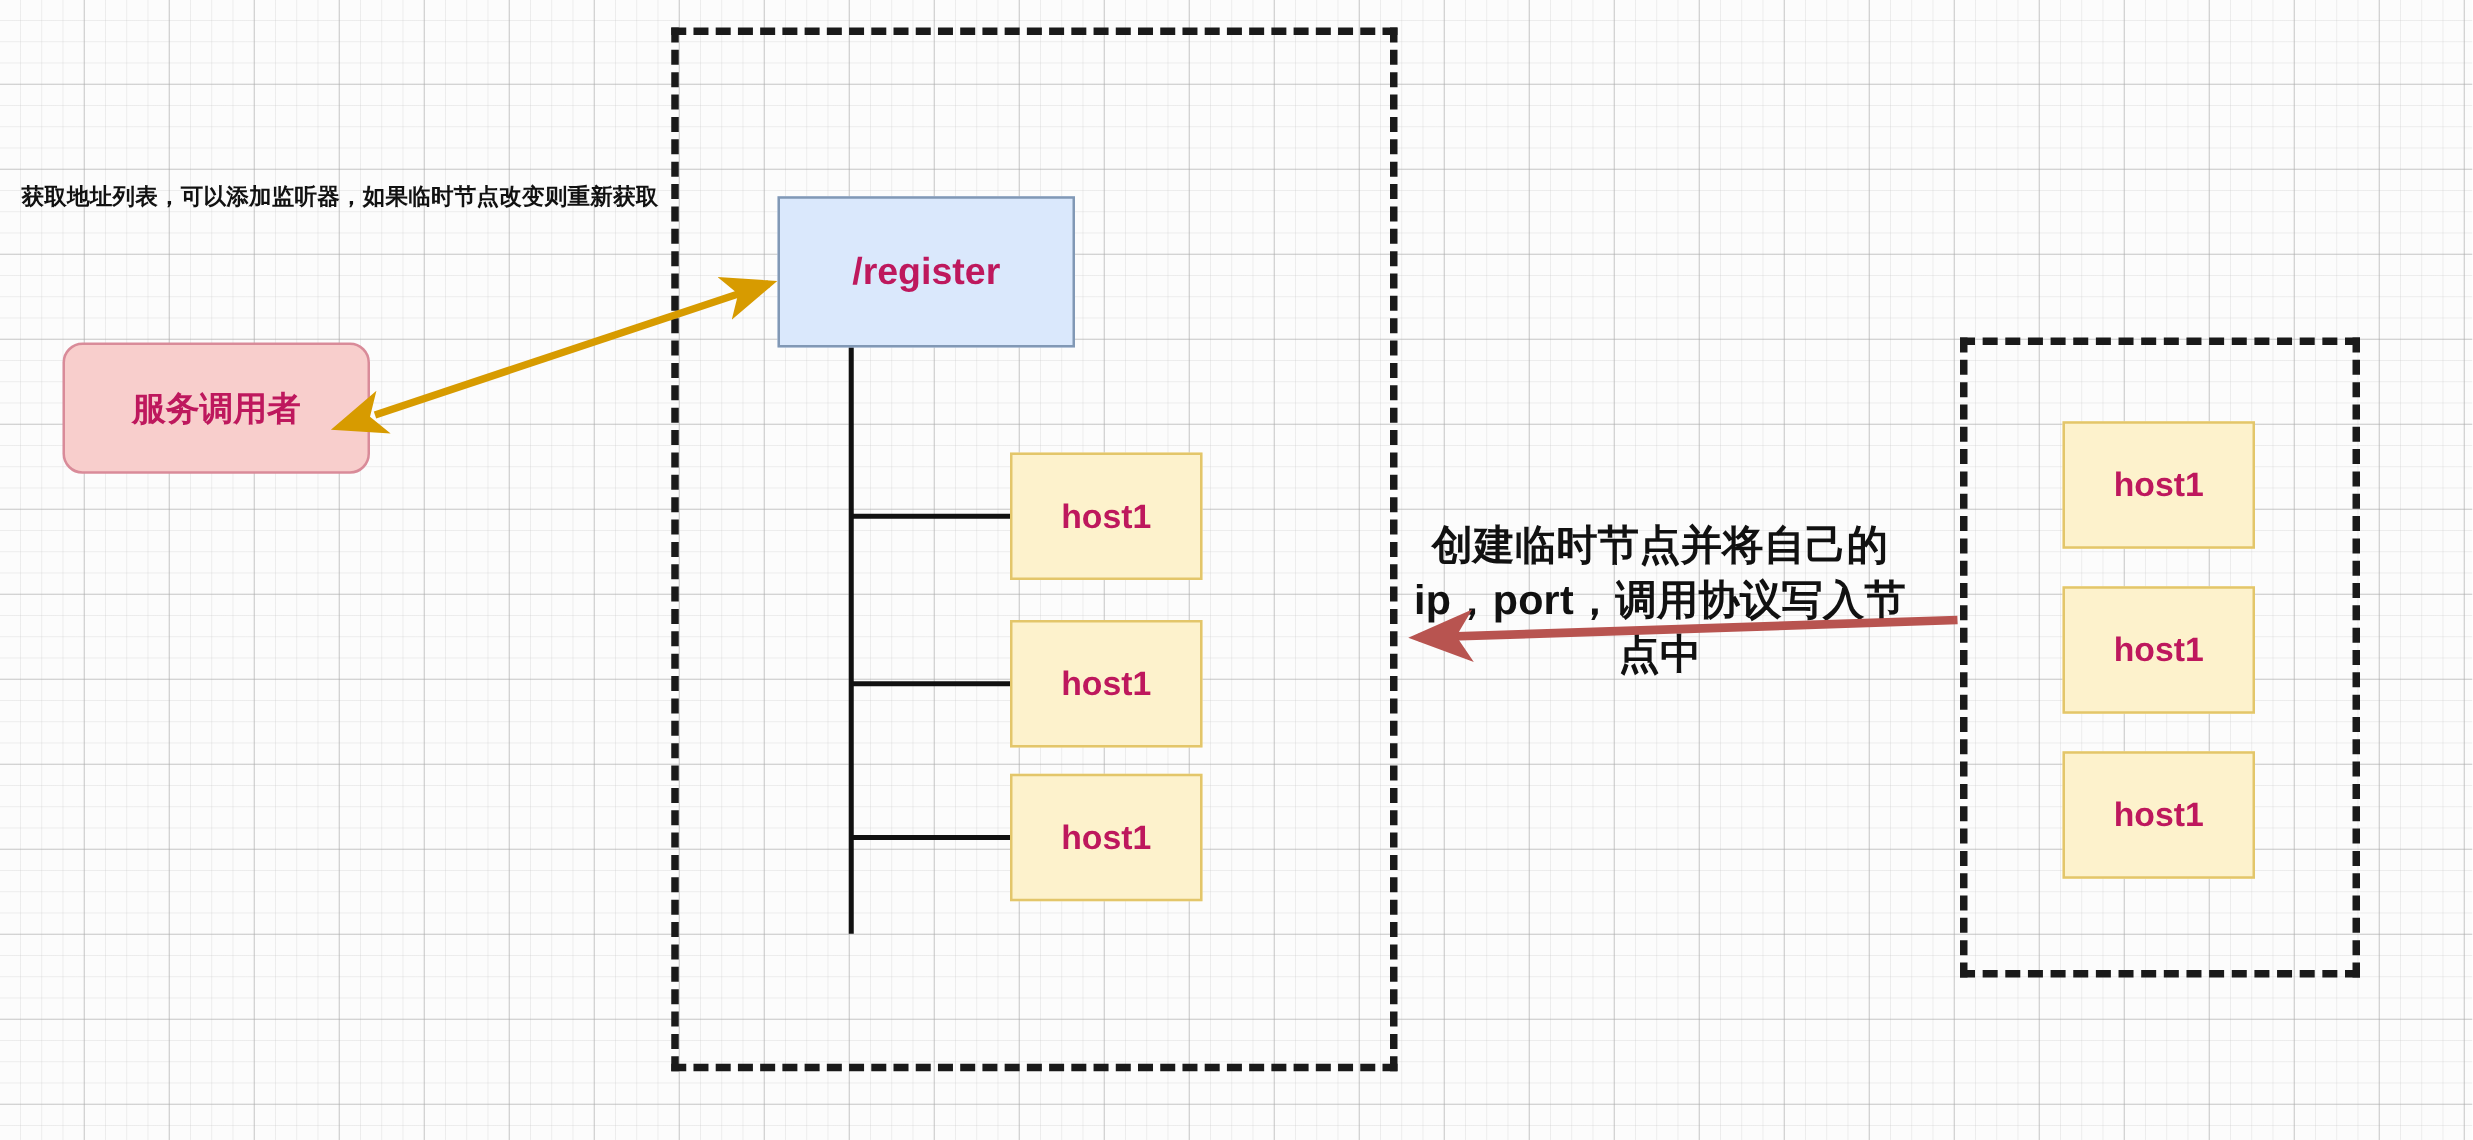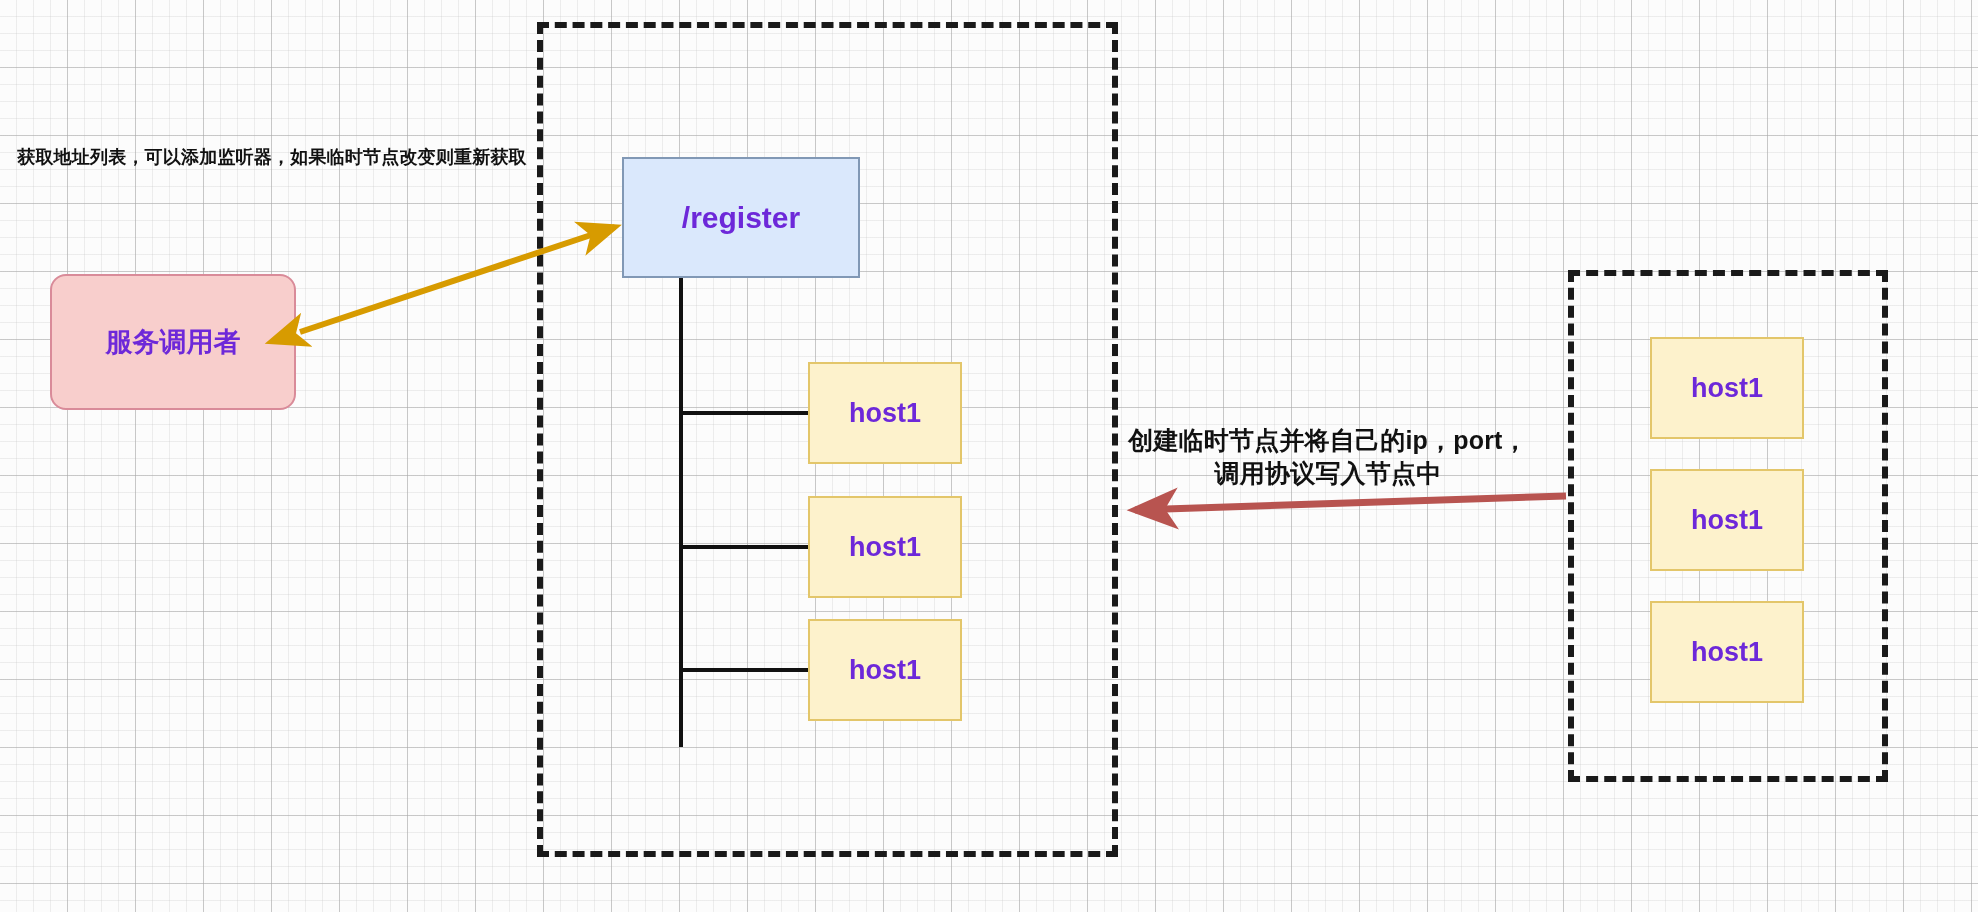--- a/index.html
+++ b/index.html
@@ -45,41 +45,41 @@
     line-height: 1.32;
     text-align: center;
     white-space: pre-line;
     letter-spacing: 0.2px;
   }
   #consumer-note {
     left: 12px; top: 146px; width: 520px;
     font-size: 18px;
   }
   #register-note {
-    left: 1118px; top: 424px; width: 420px;
-    font-size: 25px;
+    left: 1118px; top: 414px; width: 420px;
+    font-size: 33px;
   }
   #provider-title {
     left: 1578px; top: 182px; width: 300px;
     font-size: 25px;
   }
 
   
   .node {
     position: absolute;
     box-sizing: border-box;
     display: flex;
     align-items: center;
     justify-content: center;
     font-weight: bold;
-    color: #6d28d9;
+    color: #be185d;
   }
 
   #consumer-node {
-    left: 50px; top: 274px; width: 246px; height: 136px;
+    left: 50px; top: 274px; width: 246px; height: 105px;
     background: #f8cecc;
     border: 2px solid #d98b99;
     border-radius: 16px;
     font-size: 27px;
   }
 
   #register-node {
     left: 622px; top: 157px; width: 238px; height: 121px;
     background: #dae8fc;
     border: 2px solid #8198b5;

